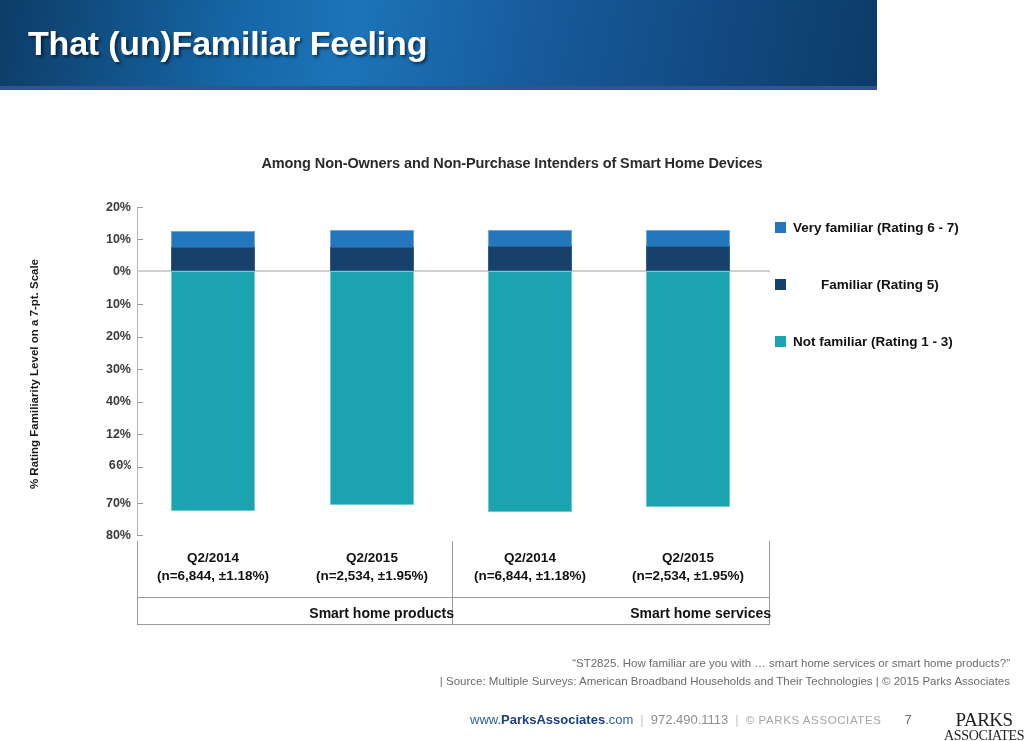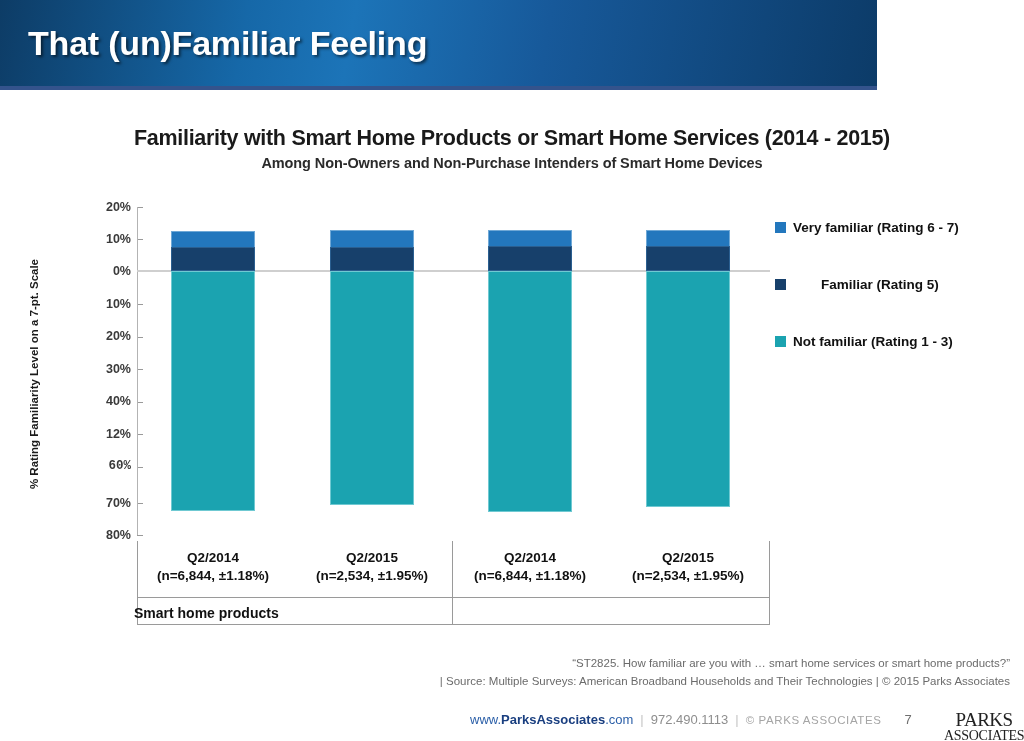--- a/index.html
+++ b/index.html
@@ -74,21 +74,21 @@
   .seg { position: absolute; left: 0; width: 84px; }
   .seg-very   { background: #2377bd; border: 1px solid #6fa8d6; }
   .seg-fam    { background: #17406b; border: 1px solid #2b5f90; }
   .seg-notfam { background: #1ba3b0; border: 1px solid #6fc9d2; }
 
   
   .cat-block { position: absolute; text-align: center; width: 160px; }
   .cat-period { font-size: 13.5px; font-weight: bold; color: #111; line-height: 1.35; }
   .cat-n      { font-size: 13.5px; font-weight: bold; color: #111; line-height: 1.35; }
   .group-label {
-    position: absolute; text-align: left; width: 320px;
+    position: absolute; text-align: right; width: 320px;
     font-size: 14px; font-weight: bold; color: #111;
   }
   .vsep { position: absolute; width: 1px; background: #9a9a9a; }
   .hsep { position: absolute; height: 1px; background: #9a9a9a; }
 
   
   #legend { position: absolute; left: 775px; top: 220px; width: 240px; }
   .legend-item { position: absolute; left: 0; display: flex; align-items: center; }
   .legend-swatch { width: 11px; height: 11px; flex: 0 0 11px; margin-right: 7px; }
   .legend-text { font-size: 13.5px; font-weight: bold; color: #111; white-space: nowrap; }
@@ -125,21 +125,20 @@
 </style>
 </head>
 <body>
 
 <div id="slide">
 
   <div id="header-banner">
     <div id="slide-title">That (un)Familiar Feeling</div>
   </div>
 
-  <div id="chart-title">Familiarity with Smart Home Products or Smart Home Services (2014 - 2015)</div>
   <div id="chart-subtitle">Among Non-Owners and Non-Purchase Intenders of Smart Home Devices</div>
 
   <div id="plot-wrap">
 
     <div id="y-axis-title">% Rating Familiarity Level on a 7-pt. Scale</div>
 
     <div class="ytick-label" style="left:85px; top:201px;">20%</div>
     <div class="ytick-label" style="left:85px; top:233px;">10%</div>
     <div class="ytick-label" style="left:85px; top:265px;">0%</div>
     <div class="ytick-label" style="left:85px; top:298px;">10%</div>
@@ -206,20 +205,21 @@
       <div class="cat-n">(n=2,534, ±1.95%)</div>
     </div>
 
     <div class="vsep" style="left:137px; top:541px; height:83px;"></div>
     <div class="vsep" style="left:452px; top:541px; height:83px;"></div>
     <div class="vsep" style="left:769px; top:541px; height:83px;"></div>
     <div class="hsep" style="left:137px; top:597px; width:633px;"></div>
     <div class="hsep" style="left:137px; top:624px; width:633px;"></div>
 
     <div class="group-label" style="left:134px; top:605px;">Smart home products</div>
+    <div class="group-label" style="left:451px; top:605px;">Smart home services</div>
 
     <div id="legend">
       <div class="legend-item" style="top:0px;">
         <span class="legend-swatch" style="background:#2377bd;"></span>
         <span class="legend-text">Very familiar (Rating 6 - 7)</span>
       </div>
       <div class="legend-item" style="top:57px;gap:28px;">
         <span class="legend-swatch" style="background:#17406b;"></span>
         <span class="legend-text">Familiar (Rating 5)</span>
       </div>

